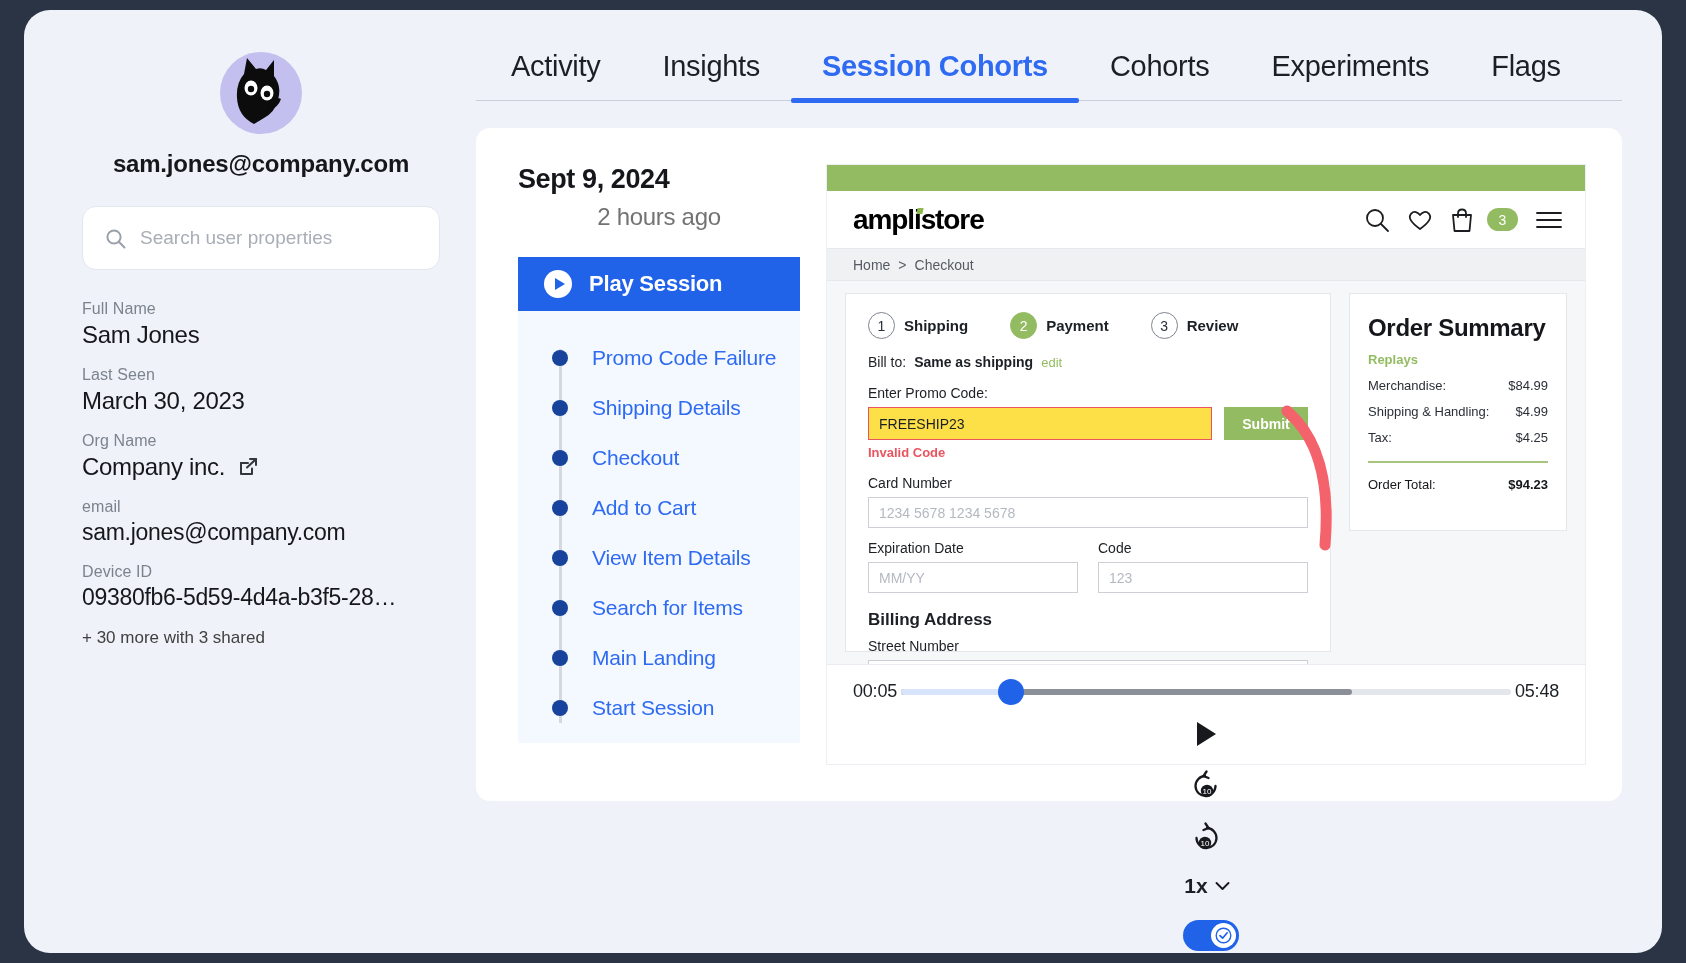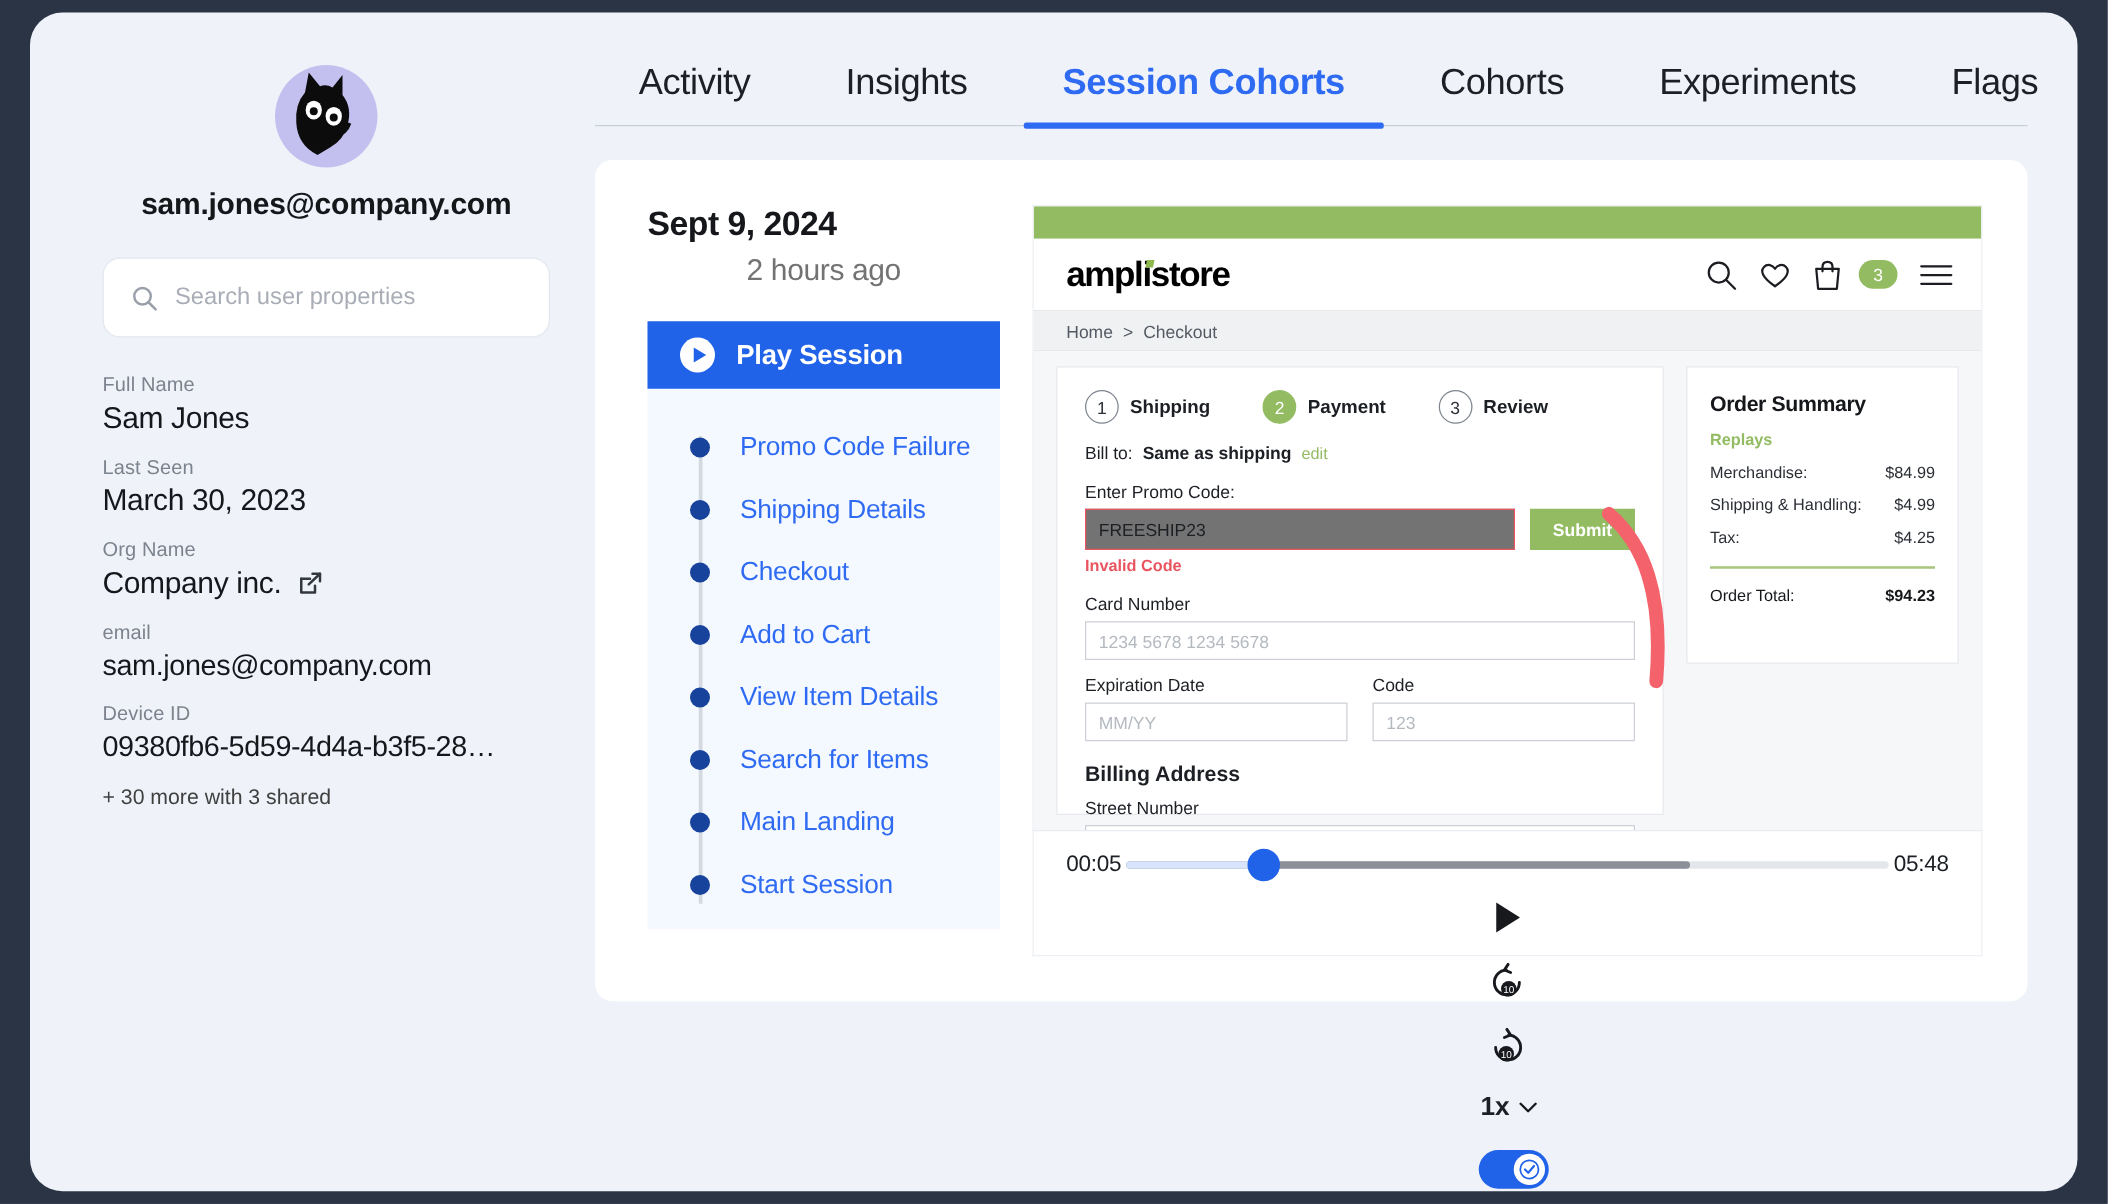--- a/index.html
+++ b/index.html
@@ -91,21 +91,21 @@
 
   
   .main {
     flex: 1;
     padding: 34px 40px 0 0;
     min-width: 0;
   }
   .tabs {
     display: flex;
     align-items: flex-end;
-    gap: 14px;
+    gap: 0;
     border-bottom: 1.5px solid #c9cfd9;
     padding-left: 4px;
     text-align: center;
   }
   .tab {
     font-size: 29px;
     color: #1c1f24;
     padding: 6px 31px 17px 31px;
     cursor: pointer;
     position: relative;
@@ -315,21 +315,21 @@
   .promo-row { display: flex; gap: 12px; align-items: stretch; }
   .promo-input {
     flex: 1;
     height: 33px;
     border: 1.5px solid #e8555f;
     padding: 0 10px;
     font-size: 14px;
     color: #1c1f24;
     font-family: "Liberation Sans", sans-serif;
     outline: none;
-    background: #737373;
+    background: #fde047;
   }
   .submit-btn {
     width: 84px;
     background: #93bc62;
     color: #fff;
     border: none;
     font-size: 14px;
     font-weight: 700;
     font-family: "Liberation Sans", sans-serif;
     cursor: pointer;
@@ -362,21 +362,21 @@
   }
 
   .order-summary {
     width: 218px;
     flex: 0 0 218px;
     background: #fff;
     border: 1px solid #e6e8ec;
     padding: 20px 18px;
     height: 238px;
   }
-  .os-title { font-size: 17px; font-weight: 700; color: #15171b; letter-spacing:-0.3px; }
+  .os-title { font-size: 24px; font-weight: 700; color: #15171b; letter-spacing:-0.3px; }
   .os-product { margin-top: 10px; font-size: 13px; color: #93bc62; font-weight: 700; }
   .os-row {
     margin-top: 11px;
     display: flex; justify-content: space-between;
     font-size: 13px; color: #2b2f36;
   }
   .os-divider { margin-top: 16px; height: 1.5px; background: #a8c57f; }
   .os-total {
     margin-top: 14px;
     display: flex; justify-content: space-between;

